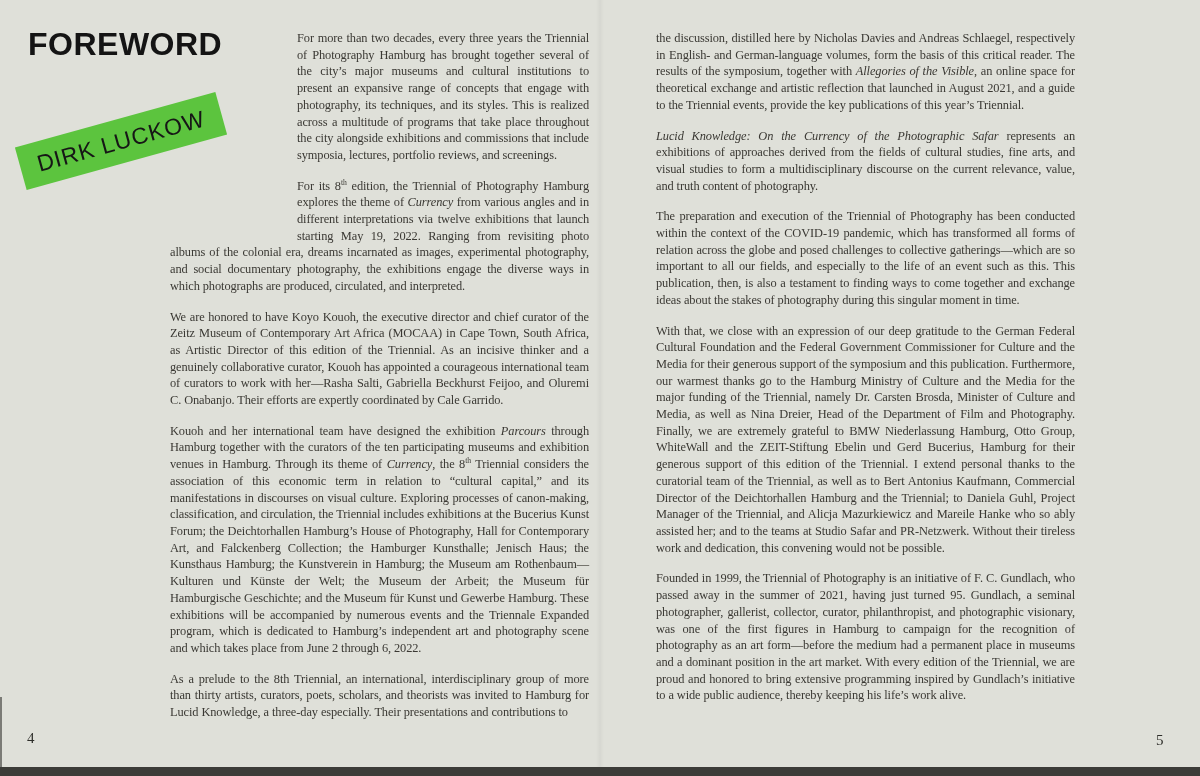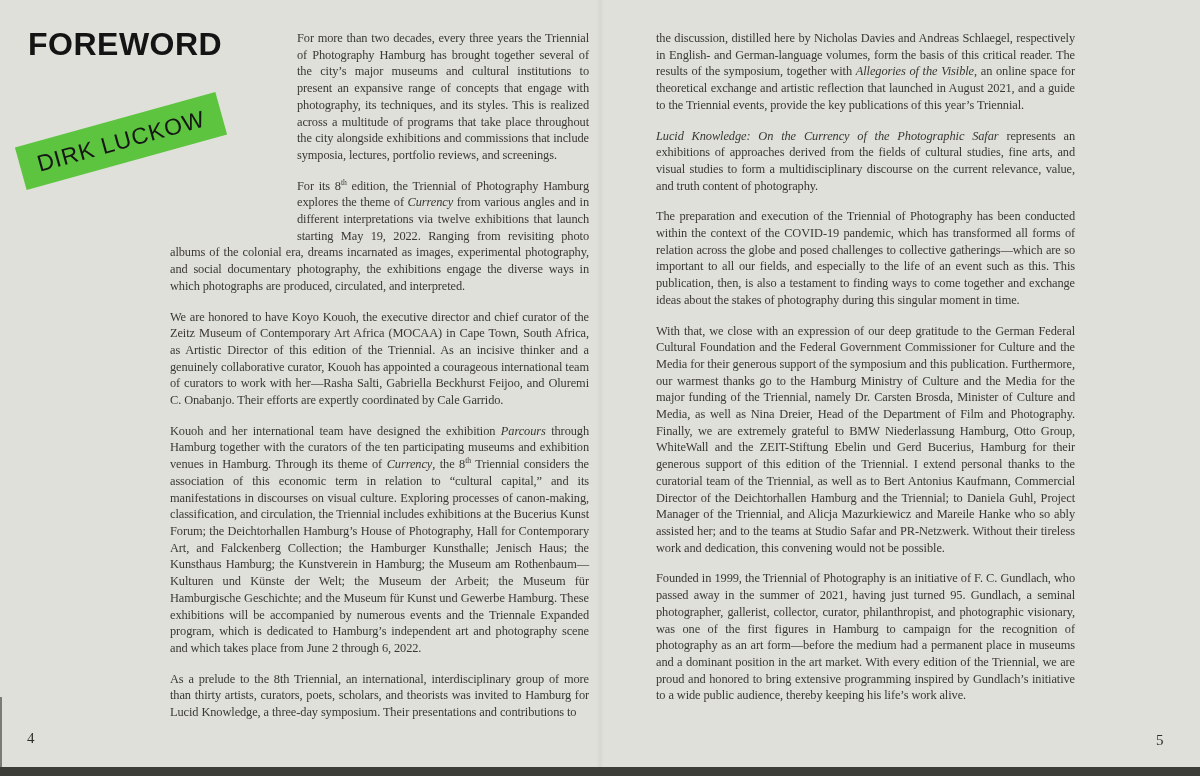--- a/index.html
+++ b/index.html
@@ -70,21 +70,21 @@
   <div class="stamp" style="background-color: rgb(92, 196, 62);">
     <span class="stamp-text">DIRK LUCKOW</span>
   </div>
 
   <div id="left-col" class="text-col">
     <div class="wrap-spacer"></div>
     <p><span>For more than two decades, every three years the Triennial of Photography Hamburg has brought together several of the city’s major museums and cultural institutions to present an expansive range of concepts that engage with photography, its techniques, and its styles. This is realized across a multitude of programs that take place throughout the city alongside exhibitions and commissions that include symposia, lectures, portfolio reviews, and screenings.</span></p>
     <p><span>For its 8</span><sup>th</sup><span> edition, the Triennial of Photography Hamburg explores the theme of </span><i>Currency</i><span> from various angles and in different interpretations via twelve exhibitions that launch starting May 19, 2022. Ranging from revisiting photo albums of the colonial era, dreams incarnated as images, experimental photography, and social documentary photography, the exhibitions engage the diverse ways in which photographs are produced, circulated, and interpreted.</span></p>
     <p><span>We are honored to have Koyo Kouoh, the executive director and chief curator of the Zeitz Museum of Contemporary Art Africa (MOCAA) in Cape Town, South Africa, as Artistic Director of this edition of the Triennial. As an incisive thinker and a genuinely collaborative curator, Kouoh has appointed a courageous international team of curators to work with her—Rasha Salti, Gabriella Beckhurst Feijoo, and Oluremi C. Onabanjo. Their efforts are expertly coordinated by Cale Garrido.</span></p>
     <p><span>Kouoh and her international team have designed the exhibition </span><i>Parcours</i><span> through Hamburg together with the curators of the ten participating museums and exhibition venues in Hamburg. Through its theme of </span><i>Currency</i><span>, the 8</span><sup>th</sup><span> Triennial considers the association of this economic term in relation to “cultural capital,” and its manifestations in discourses on visual culture. Exploring processes of canon-making, classification, and circulation, the Triennial includes exhibitions at the Bucerius Kunst Forum; the Deichtorhallen Hamburg’s House of Photography, Hall for Contemporary Art, and Falckenberg Collection; the Hamburger Kunsthalle; Jenisch Haus; the Kunsthaus Hamburg; the Kunstverein in Hamburg; the Museum am Rothenbaum—Kulturen und Künste der Welt; the Museum der Arbeit; the Museum für Hamburgische Geschichte; and the Museum für Kunst und Gewerbe Hamburg. These exhibitions will be accompanied by numerous events and the Triennale Expanded program, which is dedicated to Hamburg’s independent art and photography scene and which takes place from June 2 through 6, 2022.</span></p>
-    <p><span>As a prelude to the 8th Triennial, an international, interdisciplinary group of more than thirty artists, curators, poets, scholars, and theorists was invited to Hamburg for Lucid Knowledge, a three-day symposium. Their presentations and contributions to</span></p>
+    <p><span>As a prelude to the 8th Triennial, an international, interdisciplinary group of more than thirty artists, curators, poets, scholars, and theorists was invited to Hamburg for Lucid Knowledge, a three-day especially. Their presentations and contributions to</span></p>
   </div>
 
   <div id="page-num-left" class="page-num">4</div>
 
   <div id="right-col" class="text-col">
     <p><span>the discussion, distilled here by Nicholas Davies and Andreas Schlaegel, respectively in English- and German-language volumes, form the basis of this critical reader. The results of the symposium, together with </span><i>Allegories of the Visible</i><span>, an online space for theoretical exchange and artistic reflection that launched in August 2021, and a guide to the Triennial events, provide the key publications of this year’s Triennial.</span></p>
     <p><i>Lucid Knowledge: On the Currency of the Photographic Safar</i><span> represents an exhibitions of approaches derived from the fields of cultural studies, fine arts, and visual studies to form a multidisciplinary discourse on the current relevance, value, and truth content of photography.</span></p>
     <p><span>The preparation and execution of the Triennial of Photography has been conducted within the context of the COVID-19 pandemic, which has transformed all forms of relation across the globe and posed challenges to collective gatherings—which are so important to all our fields, and especially to the life of an event such as this. This publication, then, is also a testament to finding ways to come together and exchange ideas about the stakes of photography during this singular moment in time.</span></p>
     <p><span>With that, we close with an expression of our deep gratitude to the German Federal Cultural Foundation and the Federal Government Commissioner for Culture and the Media for their generous support of the symposium and this publication. Furthermore, our warmest thanks go to the Hamburg Ministry of Culture and the Media for the major funding of the Triennial, namely Dr. Carsten Brosda, Minister of Culture and Media, as well as Nina Dreier, Head of the Department of Film and Photography. Finally, we are extremely grateful to BMW Niederlassung Hamburg, Otto Group, WhiteWall and the ZEIT-Stiftung Ebelin und Gerd Bucerius, Hamburg for their generous support of this edition of the Triennial. I extend personal thanks to the curatorial team of the Triennial, as well as to Bert Antonius Kaufmann, Commercial Director of the Deichtorhallen Hamburg and the Triennial; to Daniela Guhl, Project Manager of the Triennial, and Alicja Mazurkiewicz and Mareile Hanke who so ably assisted her; and to the teams at Studio Safar and PR-Netzwerk. Without their tireless work and dedication, this convening would not be possible.</span></p>
     <p><span>Founded in 1999, the Triennial of Photography is an initiative of F. C. Gundlach, who passed away in the summer of 2021, having just turned 95. Gundlach, a seminal photographer, gallerist, collector, curator, philanthropist, and photographic visionary, was one of the first figures in Hamburg to campaign for the recognition of photography as an art form—before the medium had a permanent place in museums and a dominant position in the art market. With every edition of the Triennial, we are proud and honored to bring extensive programming inspired by Gundlach’s initiative to a wide public audience, thereby keeping his life’s work alive.</span></p>

